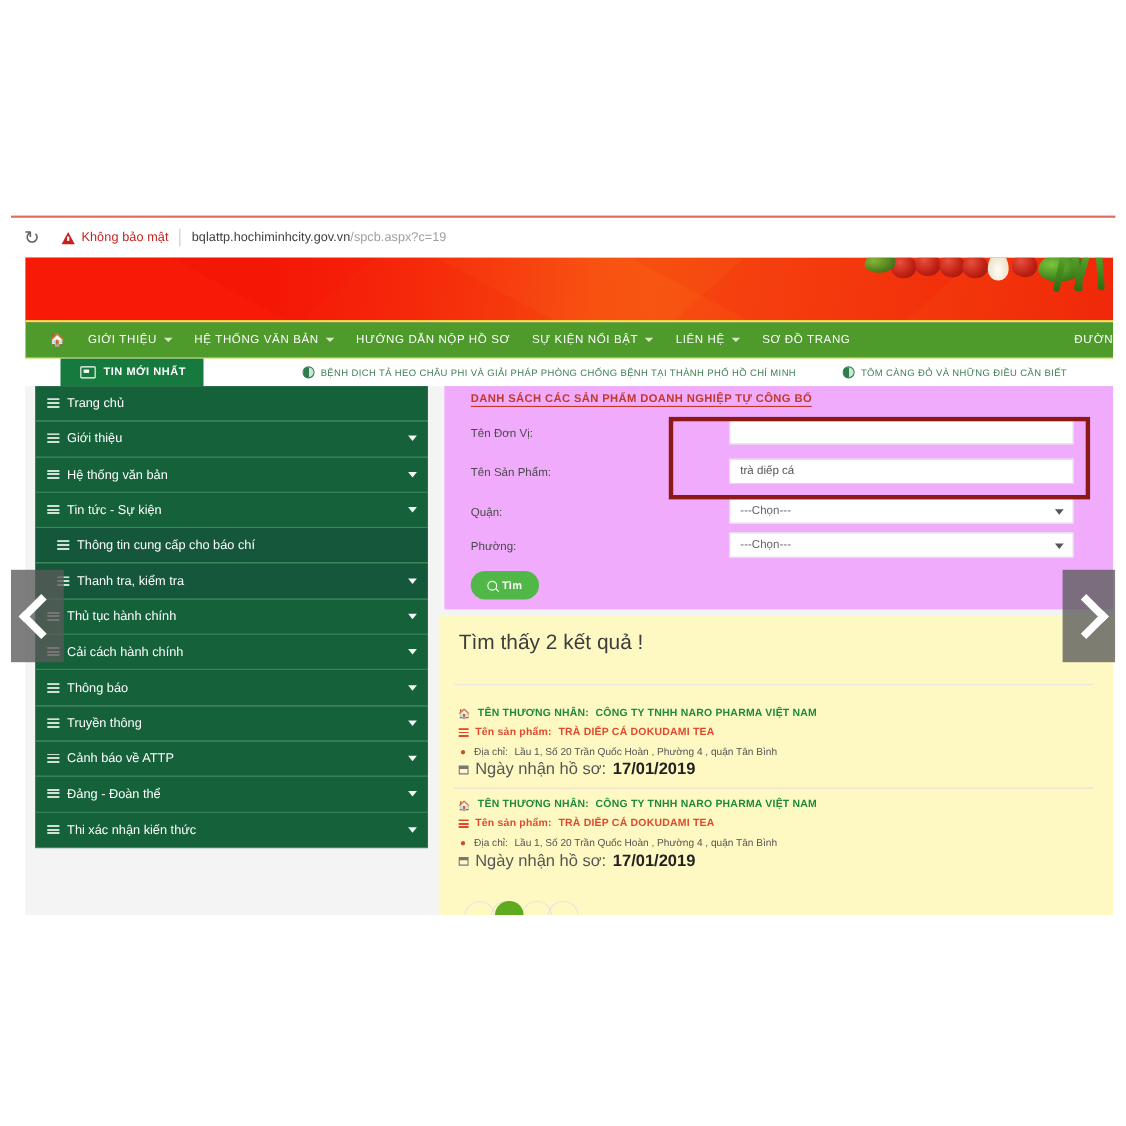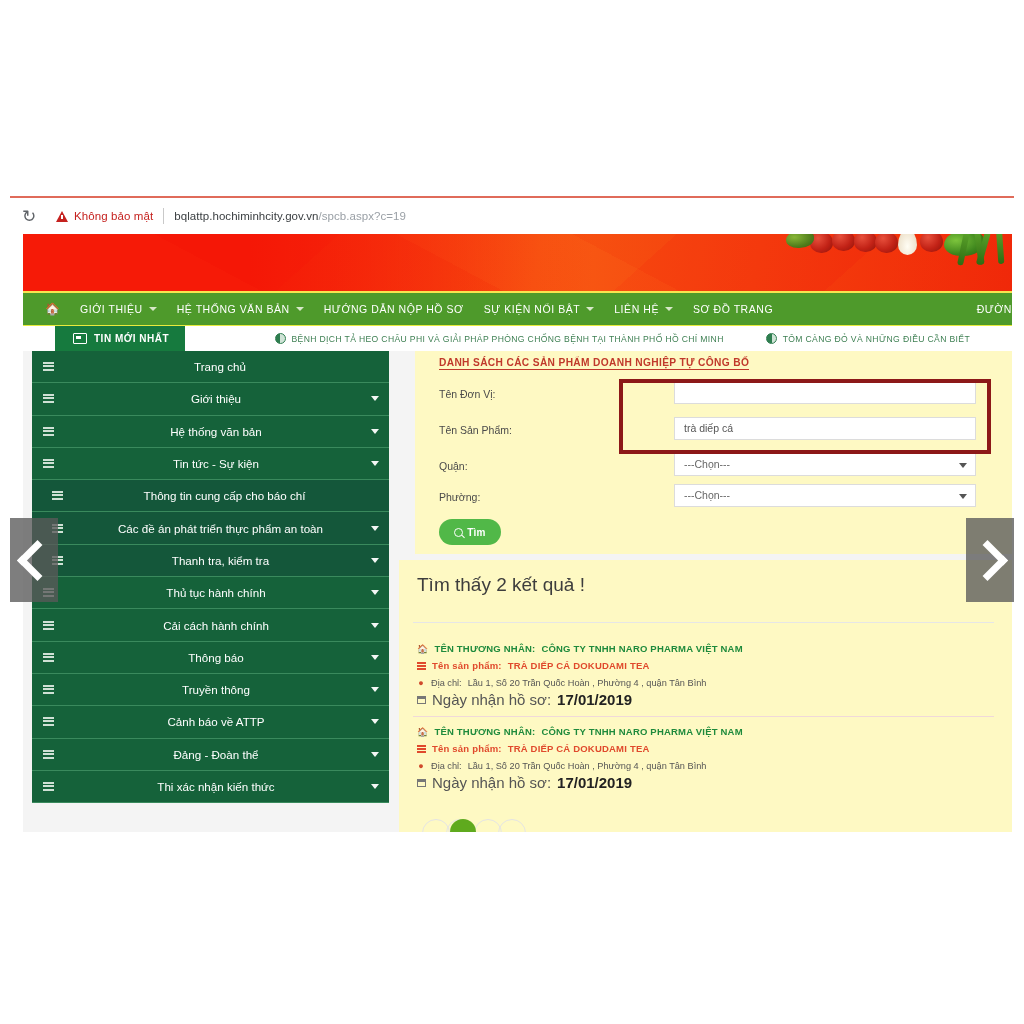--- a/index.html
+++ b/index.html
@@ -148,31 +148,31 @@
   .side-item{
     height:32.3px;background:#15623a;border-bottom:1px solid #3a8a5d;
     display:flex;align-items:center;color:#ffffff;font-size:11.6px;
     padding:0 10px 0 11px;box-sizing:border-box;cursor:pointer;
   }
   .side-item.sub{background:#14573a;padding-left:20px;}
   .side-ico{
     width:11px;height:9px;flex:none;margin-right:7px;
     background:repeating-linear-gradient(180deg,#cfe0d5 0 1.8px,#15623a 1.8px 3.4px);
   }
-  .side-label{flex:1;white-space:nowrap;overflow:hidden;text-overflow:ellipsis;text-align:center;}
+  .side-label{flex:1;white-space:nowrap;overflow:hidden;text-overflow:ellipsis;}
   .side-caret{
     width:0;height:0;border-left:4.5px solid transparent;border-right:4.5px solid transparent;
     border-top:5px solid #ffffff;opacity:.95;flex:none;
   }
 
   
   .rightcol{position:absolute;left:376px;right:0;top:0;bottom:0;}
 
   .panel{background:#ffffff;}
-  .search-panel{position:absolute;left:16px;right:0;top:0;height:203px;background:#fef9c3;}
+  .search-panel{position:absolute;left:5px;right:0;top:0;height:203px;background:#f0abfc;}
   .panel-title{
     position:absolute;left:24px;top:6px;font-size:10.2px;font-weight:bold;color:#c0392b;
     letter-spacing:.35px;border-bottom:1px solid #c0392b;padding-bottom:1px;
   }
   .form-row{position:absolute;left:24px;right:20px;height:30px;}
   .form-label{position:absolute;left:0;top:7px;font-size:10.5px;color:#4a4a4a;}
   .txtfield{
     position:absolute;left:235px;right:16px;top:0;height:23px;
     border:1px solid #dcdcdc;background:#fff;box-sizing:border-box;
     font-size:10.5px;color:#555;padding:0 9px;line-height:21px;
@@ -353,25 +353,20 @@
             <span class="side-ico"></span>
             <span class="side-label">Tin tức - Sự kiện</span>
             <span class="side-caret"></span>
           </div>
           <div class="side-item sub">
             <span class="side-ico"></span>
             <span class="side-label">Thông tin cung cấp cho báo chí</span>
           </div>
           <div class="side-item sub">
             <span class="side-ico"></span>
-            <span class="side-label">Các đề án phát triển thực phẩm an toàn</span>
-            <span class="side-caret"></span>
-          </div>
-          <div class="side-item sub">
-            <span class="side-ico"></span>
             <span class="side-label">Thanh tra, kiểm tra</span>
             <span class="side-caret"></span>
           </div>
           <div class="side-item">
             <span class="side-ico"></span>
             <span class="side-label">Thủ tục hành chính</span>
             <span class="side-caret"></span>
           </div>
           <div class="side-item">
             <span class="side-ico"></span>

